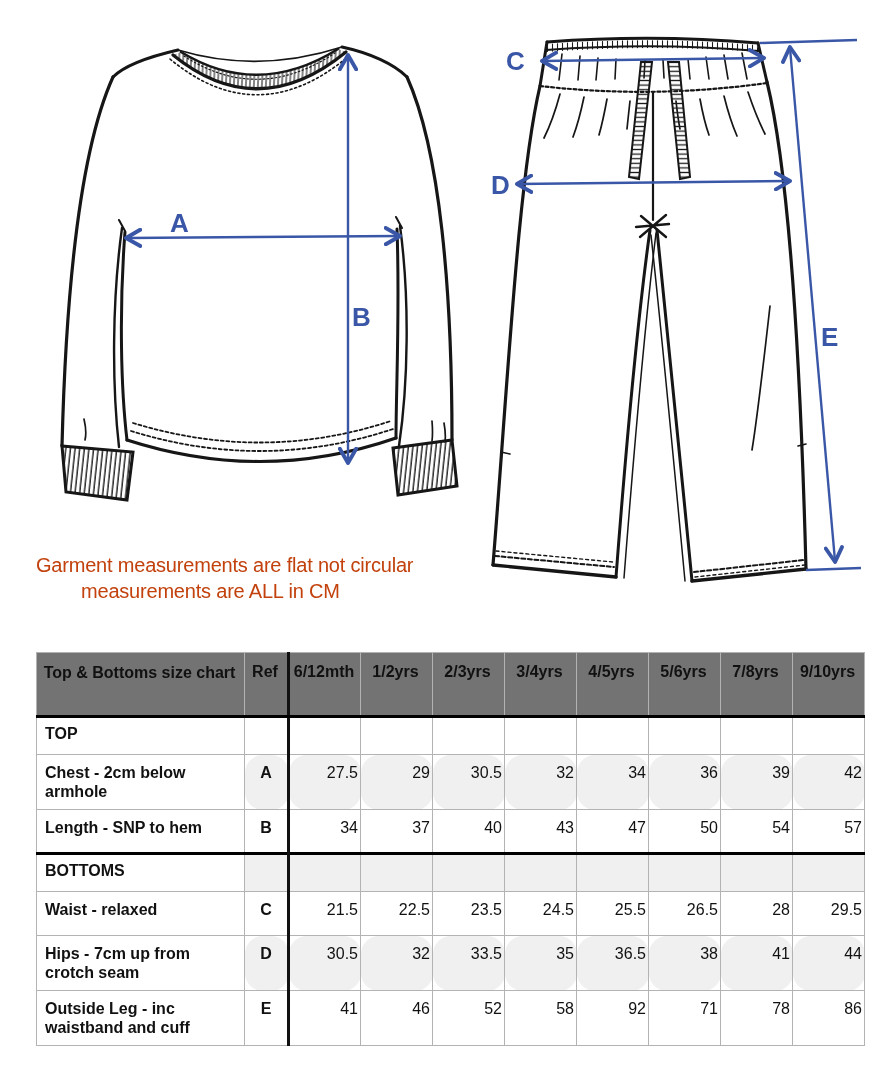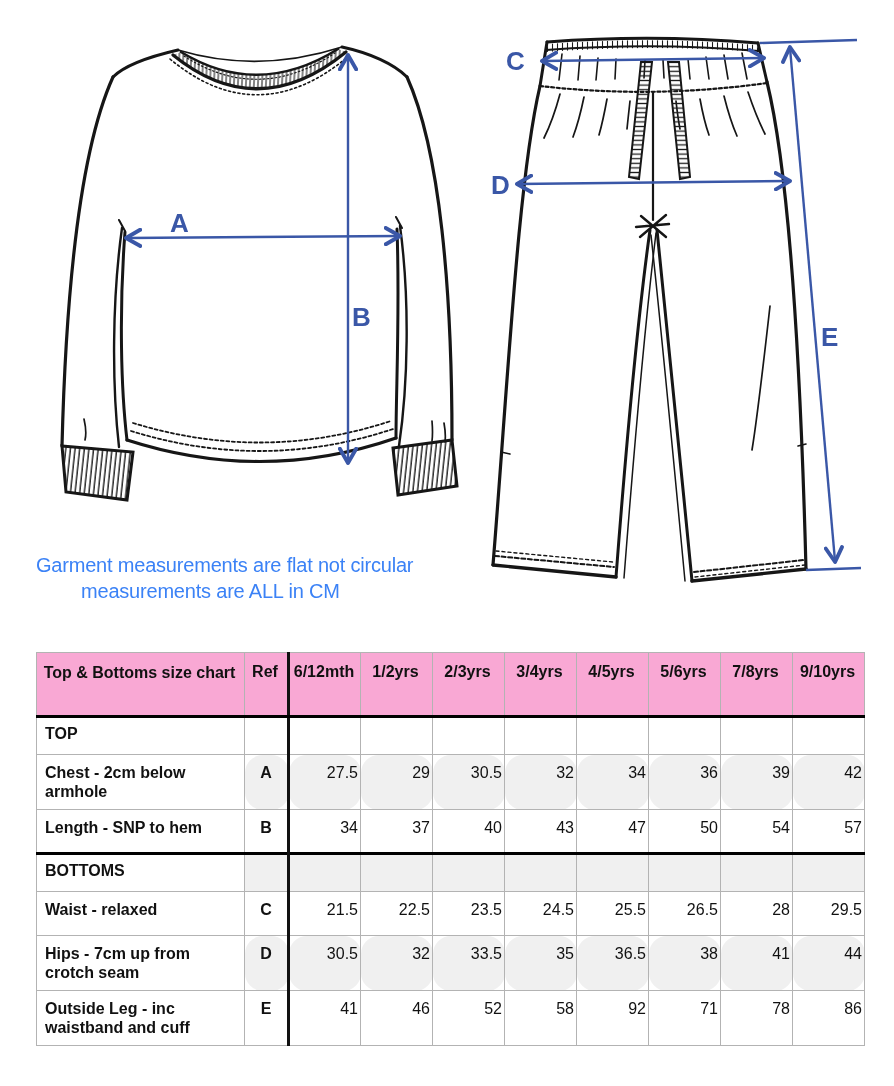--- a/index.html
+++ b/index.html
@@ -5,31 +5,31 @@
   html,body{margin:0;padding:0;background:#ffffff;}
   body{width:894px;height:1086px;position:relative;overflow:hidden;
        font-family:"Liberation Sans", sans-serif;-webkit-font-smoothing:antialiased;}
   .page{position:absolute;inset:0;background:#fff;}
 
   
   .illustration{position:absolute;left:0;top:0;width:894px;height:625px;}
 
   
   .note{position:absolute;left:36px;top:552px;font-size:20px;line-height:26px;
-        color:#3b82f6;letter-spacing:-0.2px;}
+        color:#c2410c;letter-spacing:-0.2px;}
   .note .l2{padding-left:5px;margin-left:40px;}
 
   
   .table-wrap{position:absolute;left:36px;top:652px;}
   table.size{border-collapse:collapse;table-layout:fixed;width:828px;background:#fff;
              border:1px solid #9a9a9a;}
   table.size th, table.size td{border:1px solid #b3b3b3;vertical-align:top;
              font-size:16px;color:#111;overflow:hidden;}
   tr.hdr{height:64px;}
-  tr.hdr th{font-weight:bold;text-align:center;padding:10px 2px 0 0;background:#f9a8d4;
+  tr.hdr th{font-weight:bold;text-align:center;padding:10px 2px 0 0;background:#737373;
             border-bottom:3px solid #000;}
   th.title{text-align:left;font-size:18px;padding:8px 6px 0 8px;line-height:1.25;}
   tr.sec{height:38px;}
   tr.sec td{border-top:3px solid #000;padding:7px 2px 0 2px;font-weight:bold;}
   tr.data{height:44px;}
   tr.data td{padding:9px 2px 8px 2px;border-radius:18px;}
   td.label{text-align:left;font-weight:bold;padding-left:8px !important;
            padding-right:6px !important;line-height:1.16;}
   td.ref{text-align:center;font-weight:bold;}
   td.val{text-align:right;font-weight:normal;color:#2e2e2e;}

